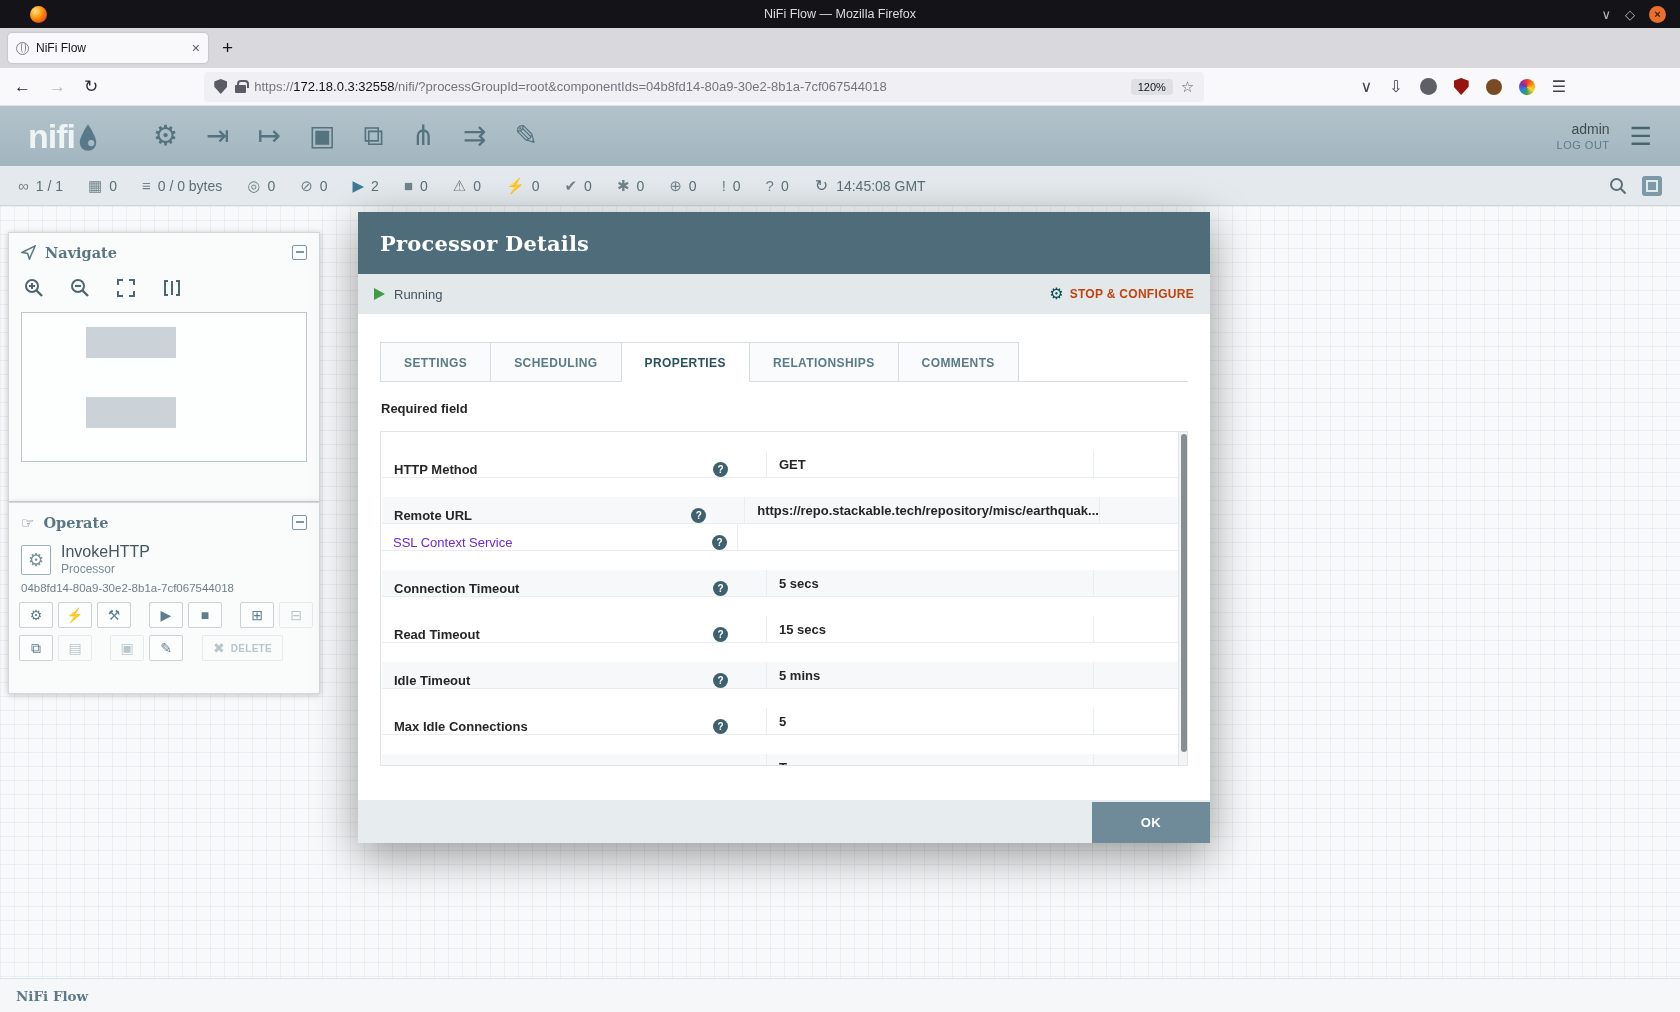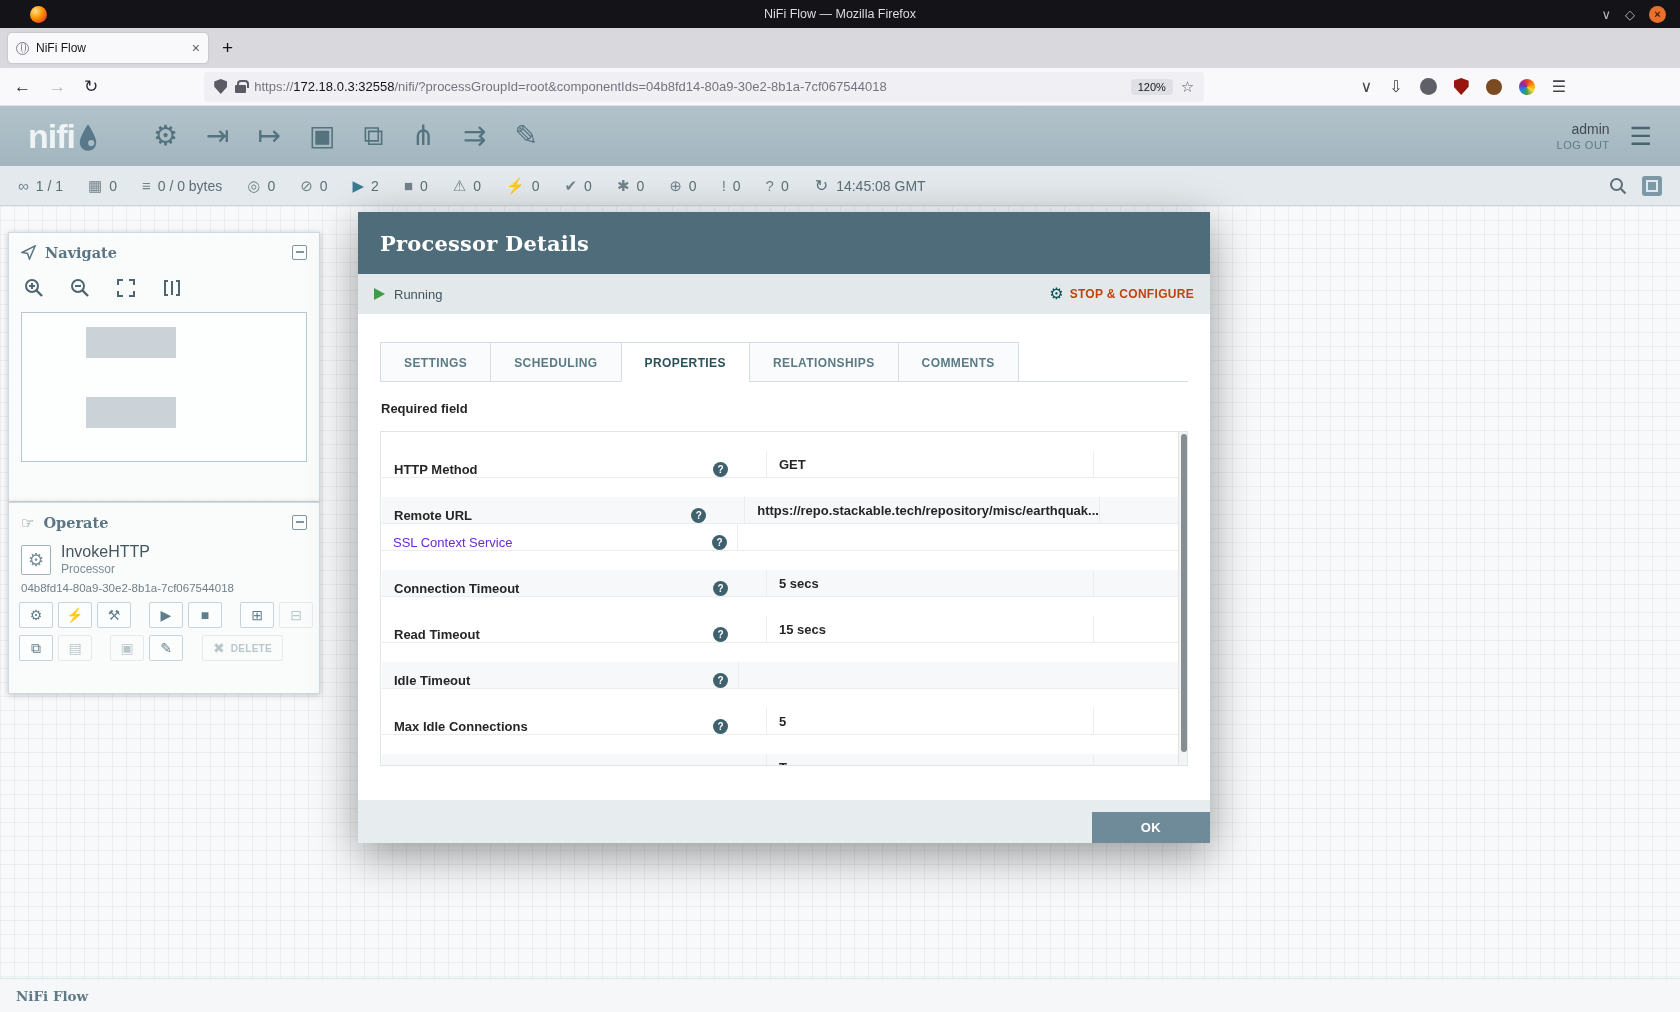--- a/index.html
+++ b/index.html
@@ -151,21 +151,21 @@
   .td.extra { width:94px; border-left:1px solid #e8edef; }
   .pname { color:#6d28d9; }
   .trow.required .pname { font-weight:bold; color:#262626; }
   .help { margin-left:auto; margin-right:10px; width:15px; height:15px; border-radius:50%; background:#3f616e;
     color:#fff; font-size:10px; font-weight:bold; display:flex; align-items:center; justify-content:center; cursor:pointer; }
   .pval { font-weight:bold; color:#262626; }
   .trow.unset .pval { font-weight:normal; color:#a6aeb2; }
   .vscroll { position:absolute; top:0; right:0; bottom:0; width:9px; background:#f3f4f4; border-left:1px solid #e0e4e6; }
   .vthumb { position:absolute; top:2px; left:1.5px; width:6px; height:318px; background:#878d91; border-radius:3px; }
   .dialog-footer { position:absolute; left:0; right:0; bottom:0; height:43px; background:#e7ecef; }
-  .ok { position:absolute; right:0; bottom:0; width:118px; height:31px; background:#6f8b99; border:none;
+  .ok { position:absolute; right:0; bottom:0; width:118px; height:41px; background:#6f8b99; border:none;
     color:#fff; font-size:13px; font-weight:bold; letter-spacing:.4px; font-family:inherit; cursor:pointer; }
 </style>
 </head>
 <body>
 
 <div class="titlebar">
   <span class="fx-logo"></span>
   <span class="win-title">NiFi Flow — Mozilla Firefox</span>
   <span class="win-controls">
     <span class="wc">∨</span>
@@ -466,20 +466,23 @@
             <div class="td val">
               <span class="pval">15 secs</span>
             </div>
             <div class="td extra"></div>
           </div>
           <div class="trow required">
             <div class="td prop">
               <span class="pname">Idle Timeout</span>
               <span class="help">?</span>
             </div>
+            <div class="td val">
+              <span class="pval">5 mins</span>
+            </div>
             <div class="td extra"></div>
           </div>
           <div class="trow required">
             <div class="td prop">
               <span class="pname">Max Idle Connections</span>
               <span class="help">?</span>
             </div>
             <div class="td val">
               <span class="pval">5</span>
             </div>

